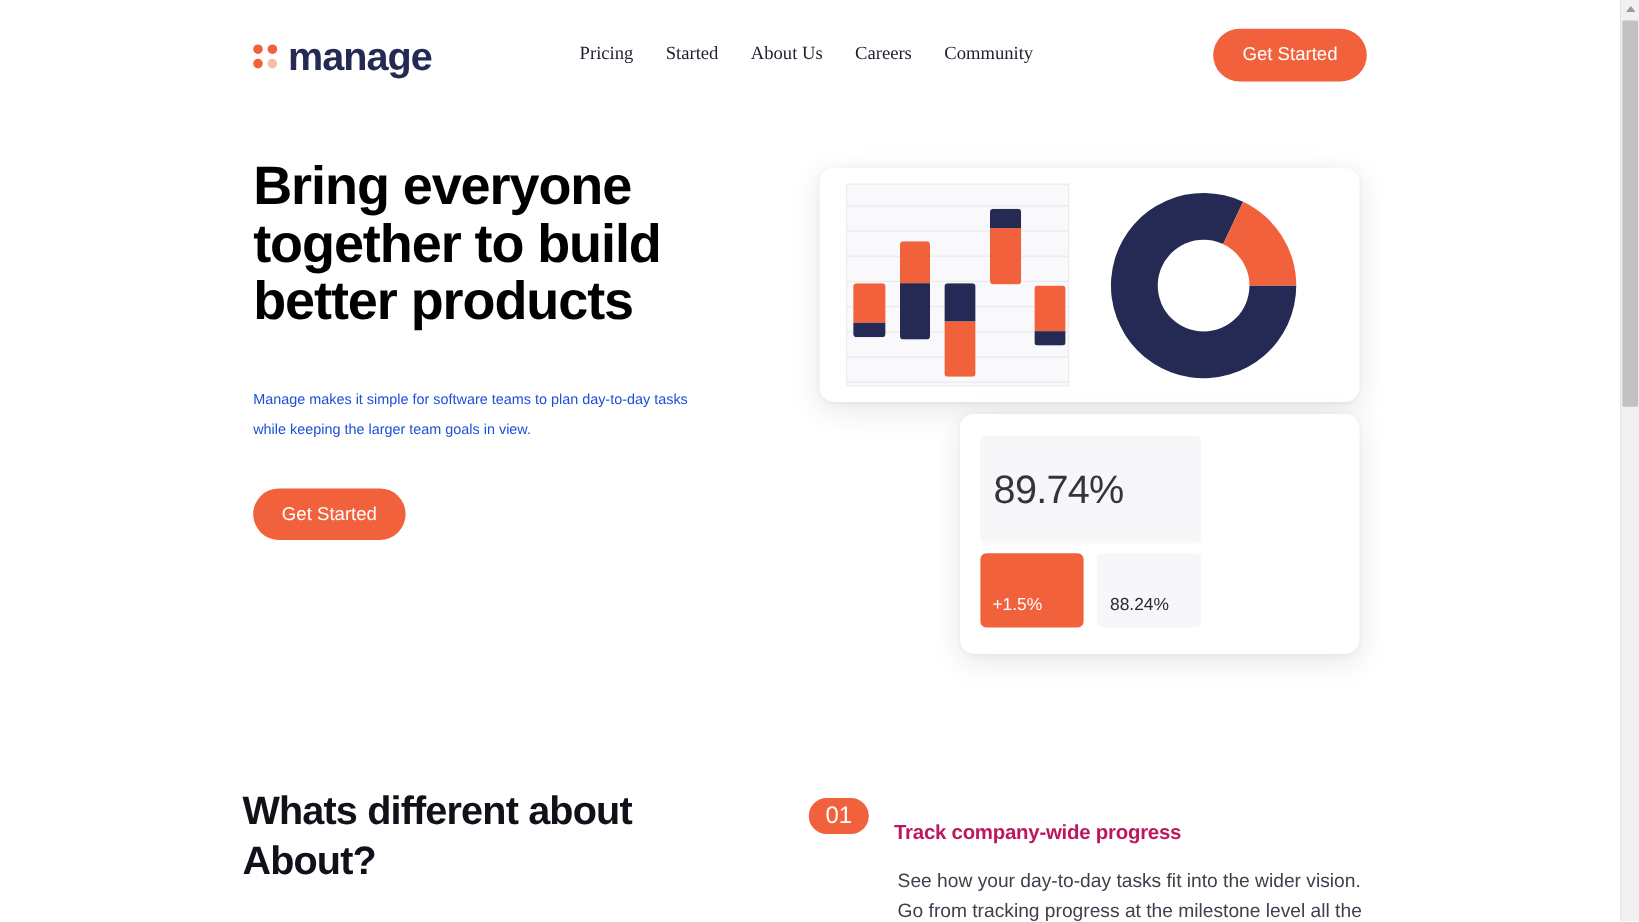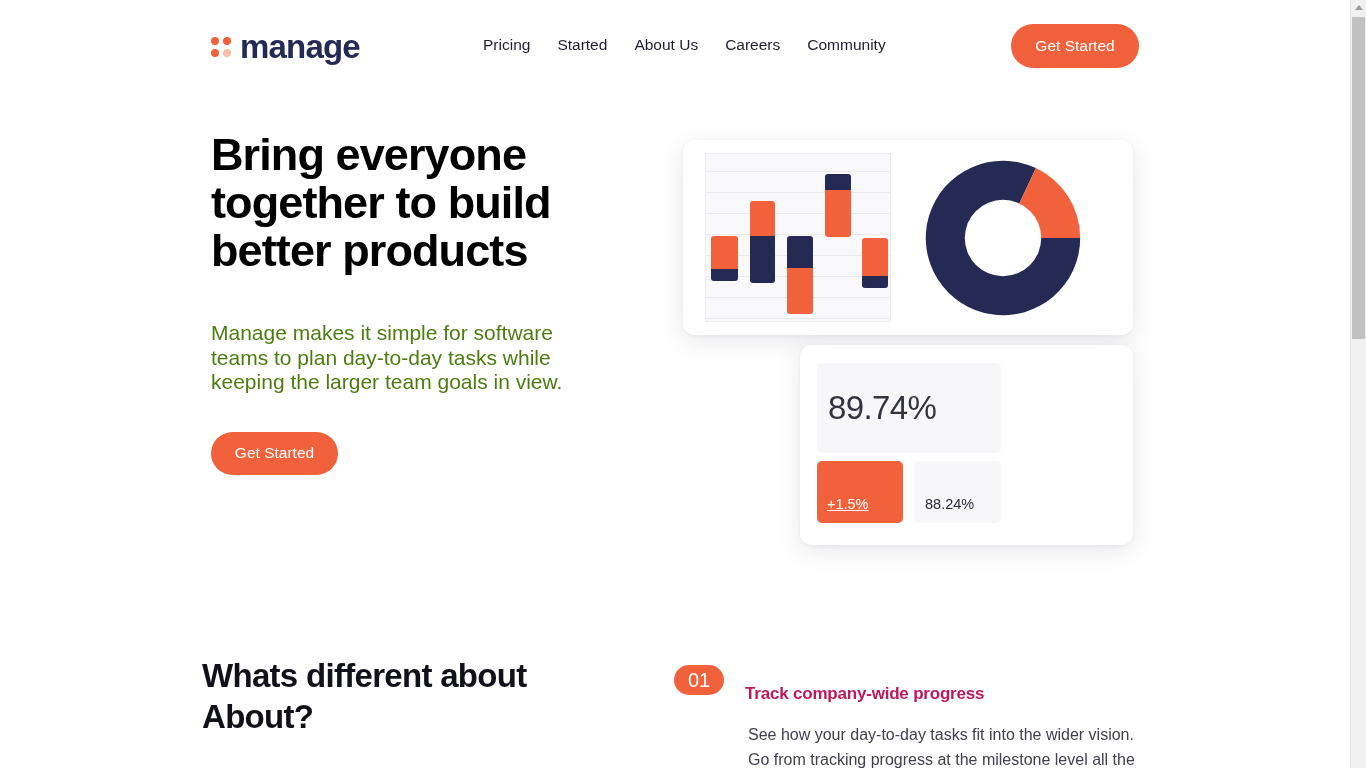--- a/index.html
+++ b/index.html
@@ -75,20 +75,21 @@
     line-height: 1;
   }
 
   .nav {
     position: absolute;
     left: 483px;
     top: 36px;
     display: flex;
     align-items: center;
     gap: 27px;
+    font-family: Liberation Serif, serif;
   }
   .nav a {
     font-size: 15.5px;
     color: #1f1f2e;
     text-decoration: none;
     white-space: nowrap;
     cursor: pointer;
   }
 
   .btn-primary {
@@ -128,23 +129,23 @@
   .hero-title {
     font-size: 45px;
     font-weight: 700;
     line-height: 48px;
     color: #000000;
     letter-spacing: -0.9px;
   }
 
   .hero-sub {
     margin-top: 46px;
-    font-size: 21px;
+    font-size: 12px;
     line-height: 24.5px;
-    color: #4d7c0f;
+    color: #1d4ed8;
     width: 382px;
   }
 
   .hero-cta {
     margin-top: 37px;
     width: 127px;
     height: 43px;
   }
 
   
@@ -254,21 +255,20 @@
     height: 62px;
     background: #f0613c;
     border-radius: 5px;
     display: flex;
     align-items: flex-end;
     padding: 0 0 11px 10px;
   }
   .stat-orange span {
     font-size: 14.5px;
     color: #ffffff;
-    text-decoration: underline;
   }
   .stat-light {
     position: absolute;
     left: 114px;
     top: 116px;
     width: 87px;
     height: 62px;
     background: #f7f7f9;
     border-radius: 5px;
     display: flex;

